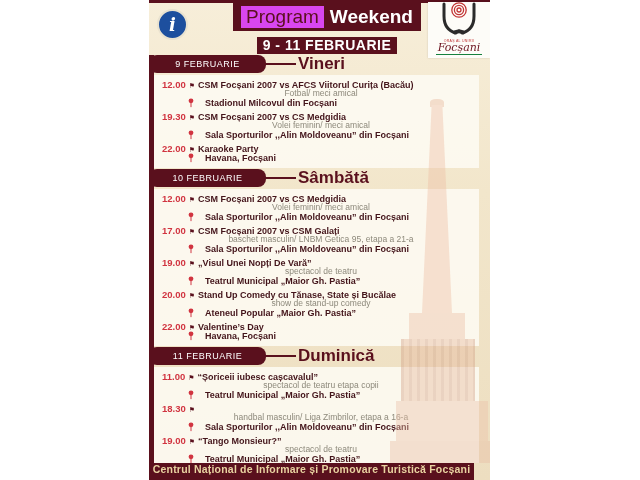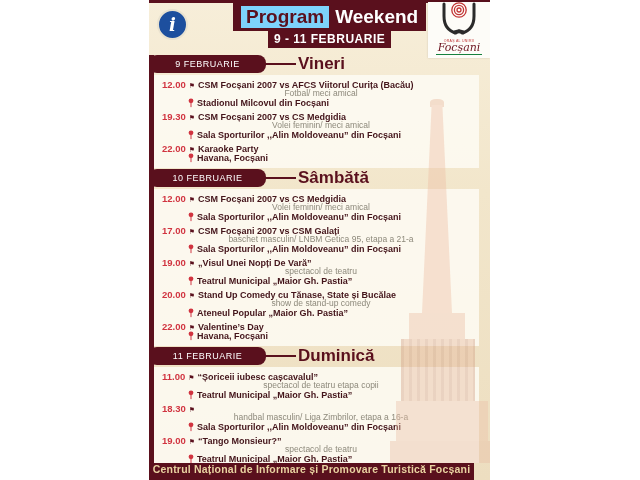--- a/index.html
+++ b/index.html
@@ -18,26 +18,26 @@
   .info-badge{
     position:absolute;left:8px;top:9px;width:27px;height:27px;border-radius:50%;
     background:#1d4f9e;border:2px solid #e9e2cf;display:flex;align-items:center;justify-content:center;
     color:#fff;font-family:"DejaVu Serif",serif;font-style:italic;font-weight:bold;font-size:18px;z-index:7;
   }
   .title-wrap{position:absolute;left:84px;top:3px;z-index:6;display:flex;flex-direction:column;align-items:center;}
   .title-bar{
     background:#5a101d;padding:2px 8px;display:flex;align-items:center;gap:6px;height:24px;
   }
   .title-program{
-    background:#7dd3fc;color:#5a101d;font-weight:bold;font-size:19px;padding:0 5px;line-height:22px;
+    background:#d946ef;color:#5a101d;font-weight:normal;font-size:19px;padding:0 5px;line-height:22px;
   }
   .title-weekend{color:#ffffff;font-weight:bold;font-size:19px;line-height:22px;text-align:center;}
   .date-bar{
-    background:#5a101d;margin-top:0;padding:1px 6px;height:15px;
-    color:#ffffff;font-weight:bold;font-size:12px;line-height:15px;letter-spacing:.5px;
+    background:#5a101d;margin-top:6px;padding:1px 6px;height:15px;
+    color:#ffffff;font-weight:bold;font-size:14px;line-height:15px;letter-spacing:.5px;
   }
   .logo-panel{
     position:absolute;right:0;top:2px;width:62px;height:56px;background:#fdfcf8;z-index:6;
     display:flex;flex-direction:column;align-items:center;box-shadow:0 0 2px rgba(0,0,0,.15);
   }
   .logo-tagline{font-size:3.5px;color:#c23434;letter-spacing:.3px;margin-top:-1px;}
   .logo-city{
     font-family:"DejaVu Serif",serif;font-style:italic;font-size:11px;color:#6d1420;
     line-height:10px;border-bottom:1px solid #15803d;padding:0 2px 1px 2px;
   }
@@ -66,21 +66,21 @@
   .sec-day{color:#5a101d;font-weight:bold;font-size:17px;line-height:18px;margin-left:2px;}
   .panel{
     margin:0 11px 0 5px;background:rgba(253,250,242,.88);padding:4px 23px 2px 8px;
   }
   .event{margin-bottom:3px;}
   .ev-line1{display:flex;align-items:baseline;gap:3px;height:10px;}
   .ev-time{color:#d13440;font-weight:bold;font-size:9.5px;flex:0 0 auto;}
   .ev-flag{color:#5a101d;font-size:7px;line-height:9px;flex:0 0 auto;}
   .ev-title{color:#43141a;font-weight:bold;font-size:9px;white-space:nowrap;}
   .ev-sub{color:#8d897b;font-size:8.5px;height:9px;line-height:9px;text-align:center;padding-left:24px;}
-  .ev-loc{display:flex;align-items:center;gap:3px;height:10px;margin-left:26px;}
+  .ev-loc{display:flex;align-items:center;gap:11px;height:10px;margin-left:26px;}
   .ev-loc .pin{flex:0 0 auto;display:block;}
   .ev-loc-text{color:#43141a;font-weight:bold;font-size:9px;white-space:nowrap;}
 
   .footer{
     position:absolute;left:0;right:16px;bottom:0;height:17px;background:#5a101d;z-index:6;
     display:flex;justify-content:center;
     color:#e9d3a1;font-weight:bold;font-size:10.5px;letter-spacing:.2px;
   }
 </style>
 </head>

